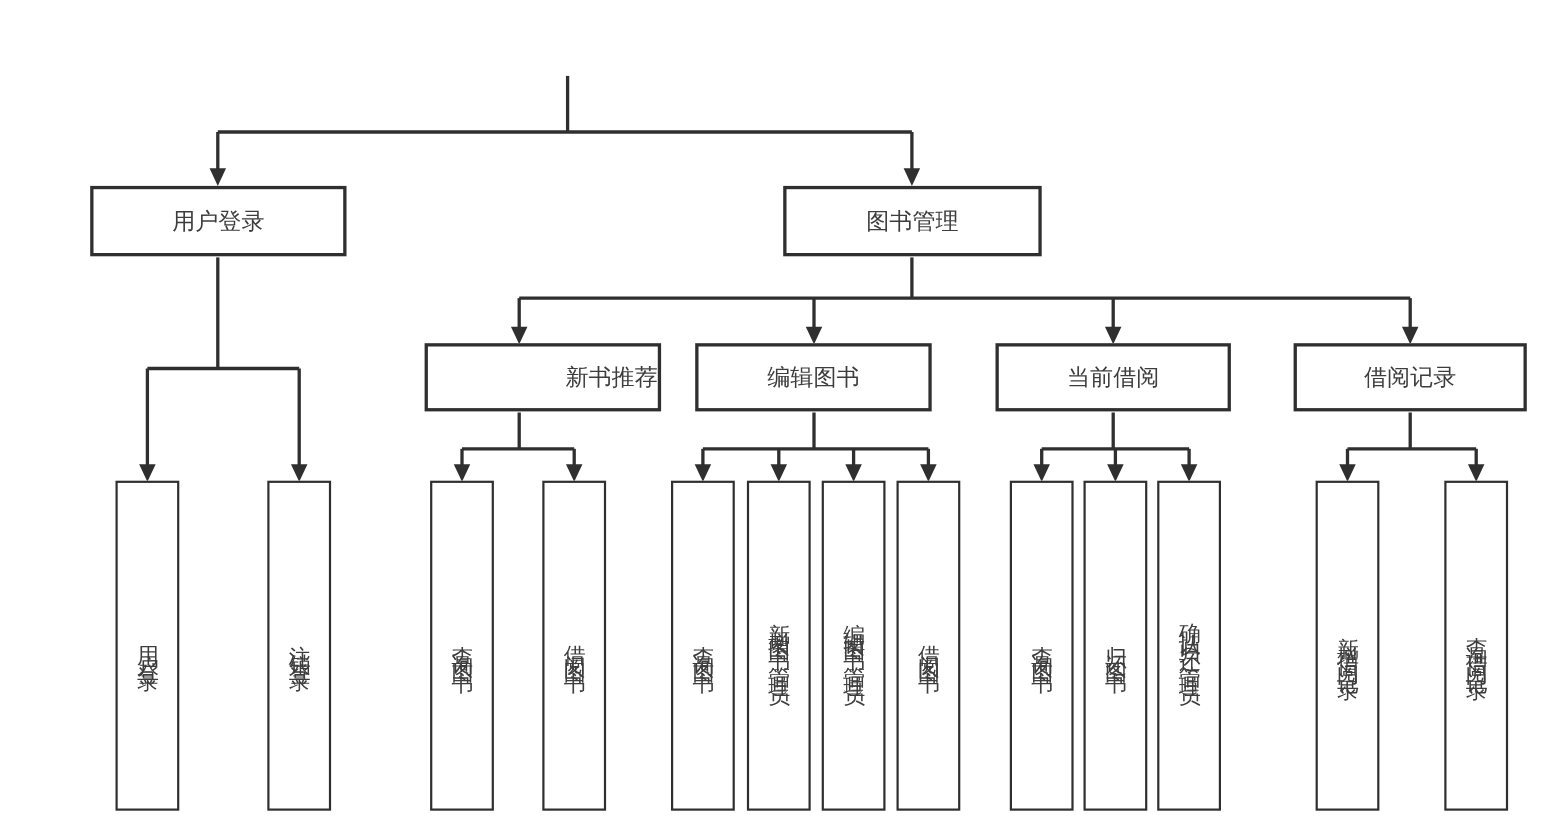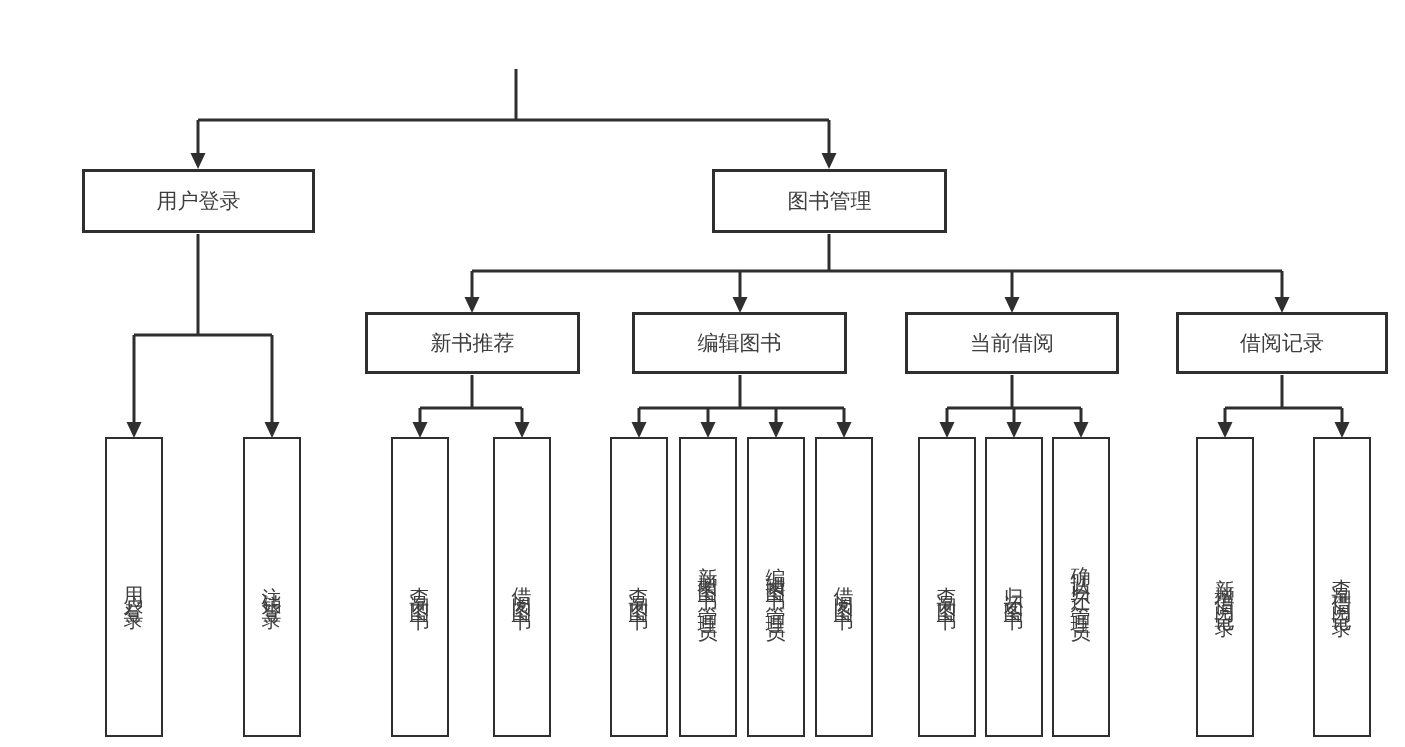--- a/index.html
+++ b/index.html
@@ -94,21 +94,21 @@
   </svg>
 
 
   <div class="node" style="left:82px;top:169px;width:233px;height:64px;">
     <span>用户登录</span>
   </div>
   <div class="node" style="left:712px;top:169px;width:235px;height:64px;">
     <span>图书管理</span>
   </div>
 
-  <div class="node" style="left:365px;top:312px;width:215px;height:62px;">
+  <div class="node" style="left:386px;top:312px;width:215px;height:62px;justify-content:flex-end;">
     <span>新书推荐</span>
   </div>
   <div class="node" style="left:632px;top:312px;width:215px;height:62px;">
     <span>编辑图书</span>
   </div>
   <div class="node" style="left:905px;top:312px;width:214px;height:62px;justify-content:center;">
     <span>当前借阅</span>
   </div>
   <div class="node" style="left:1176px;top:312px;width:212px;height:62px;">
     <span>借阅记录</span>

